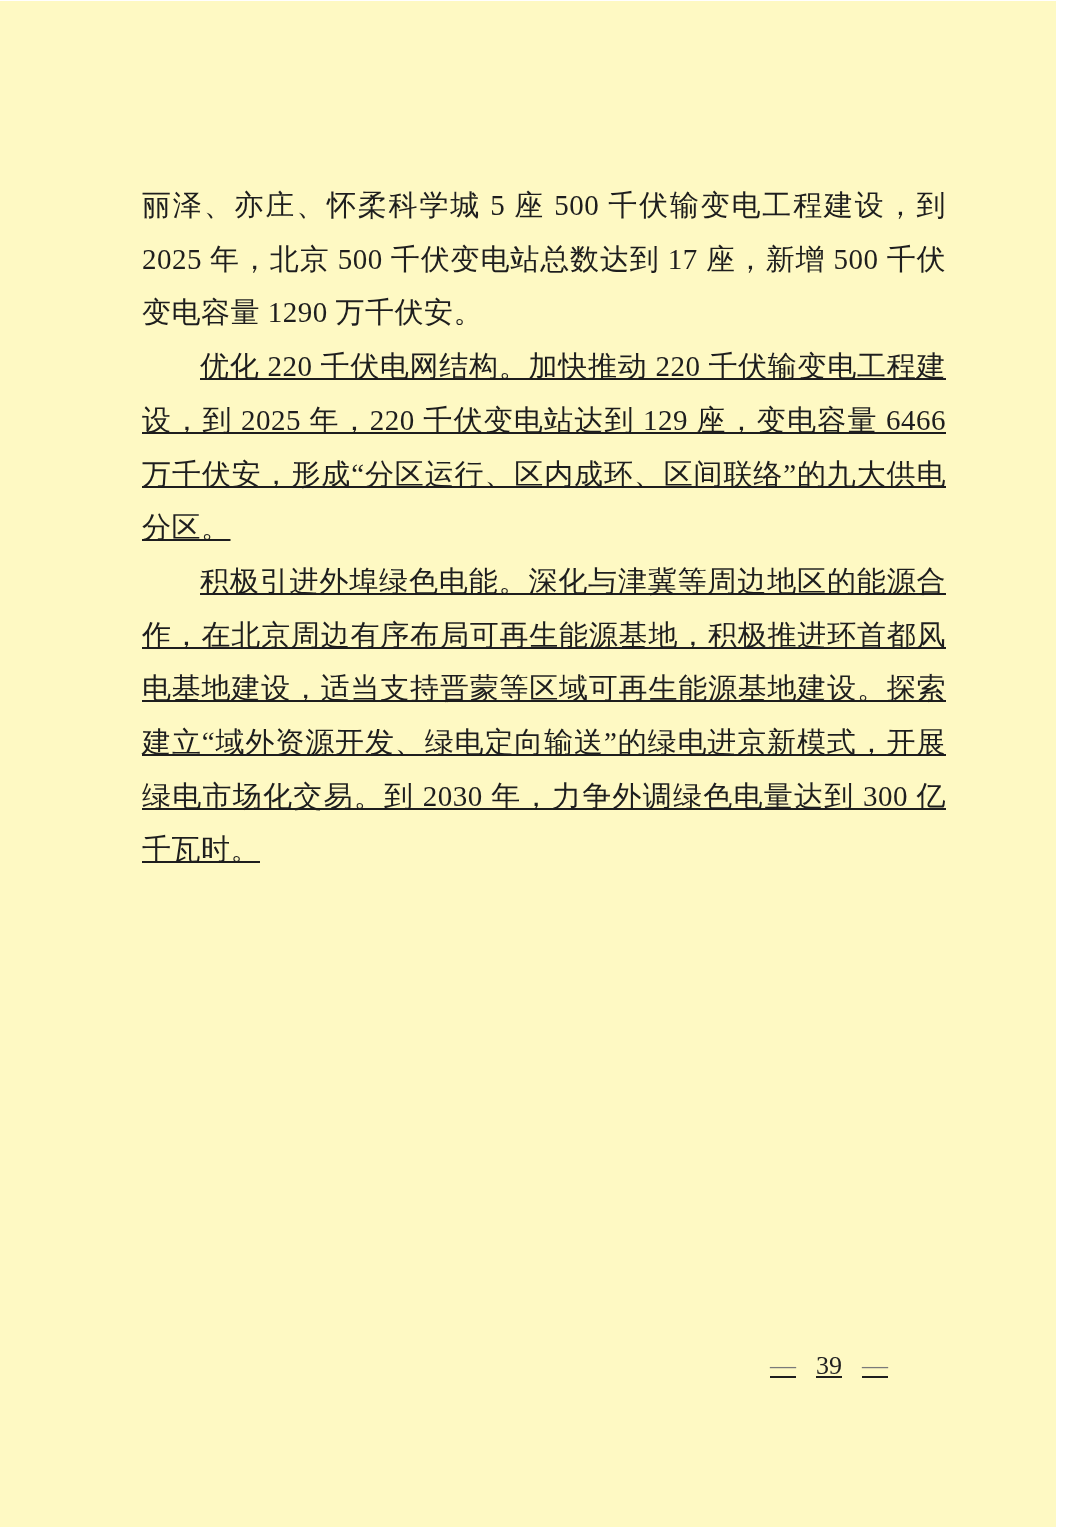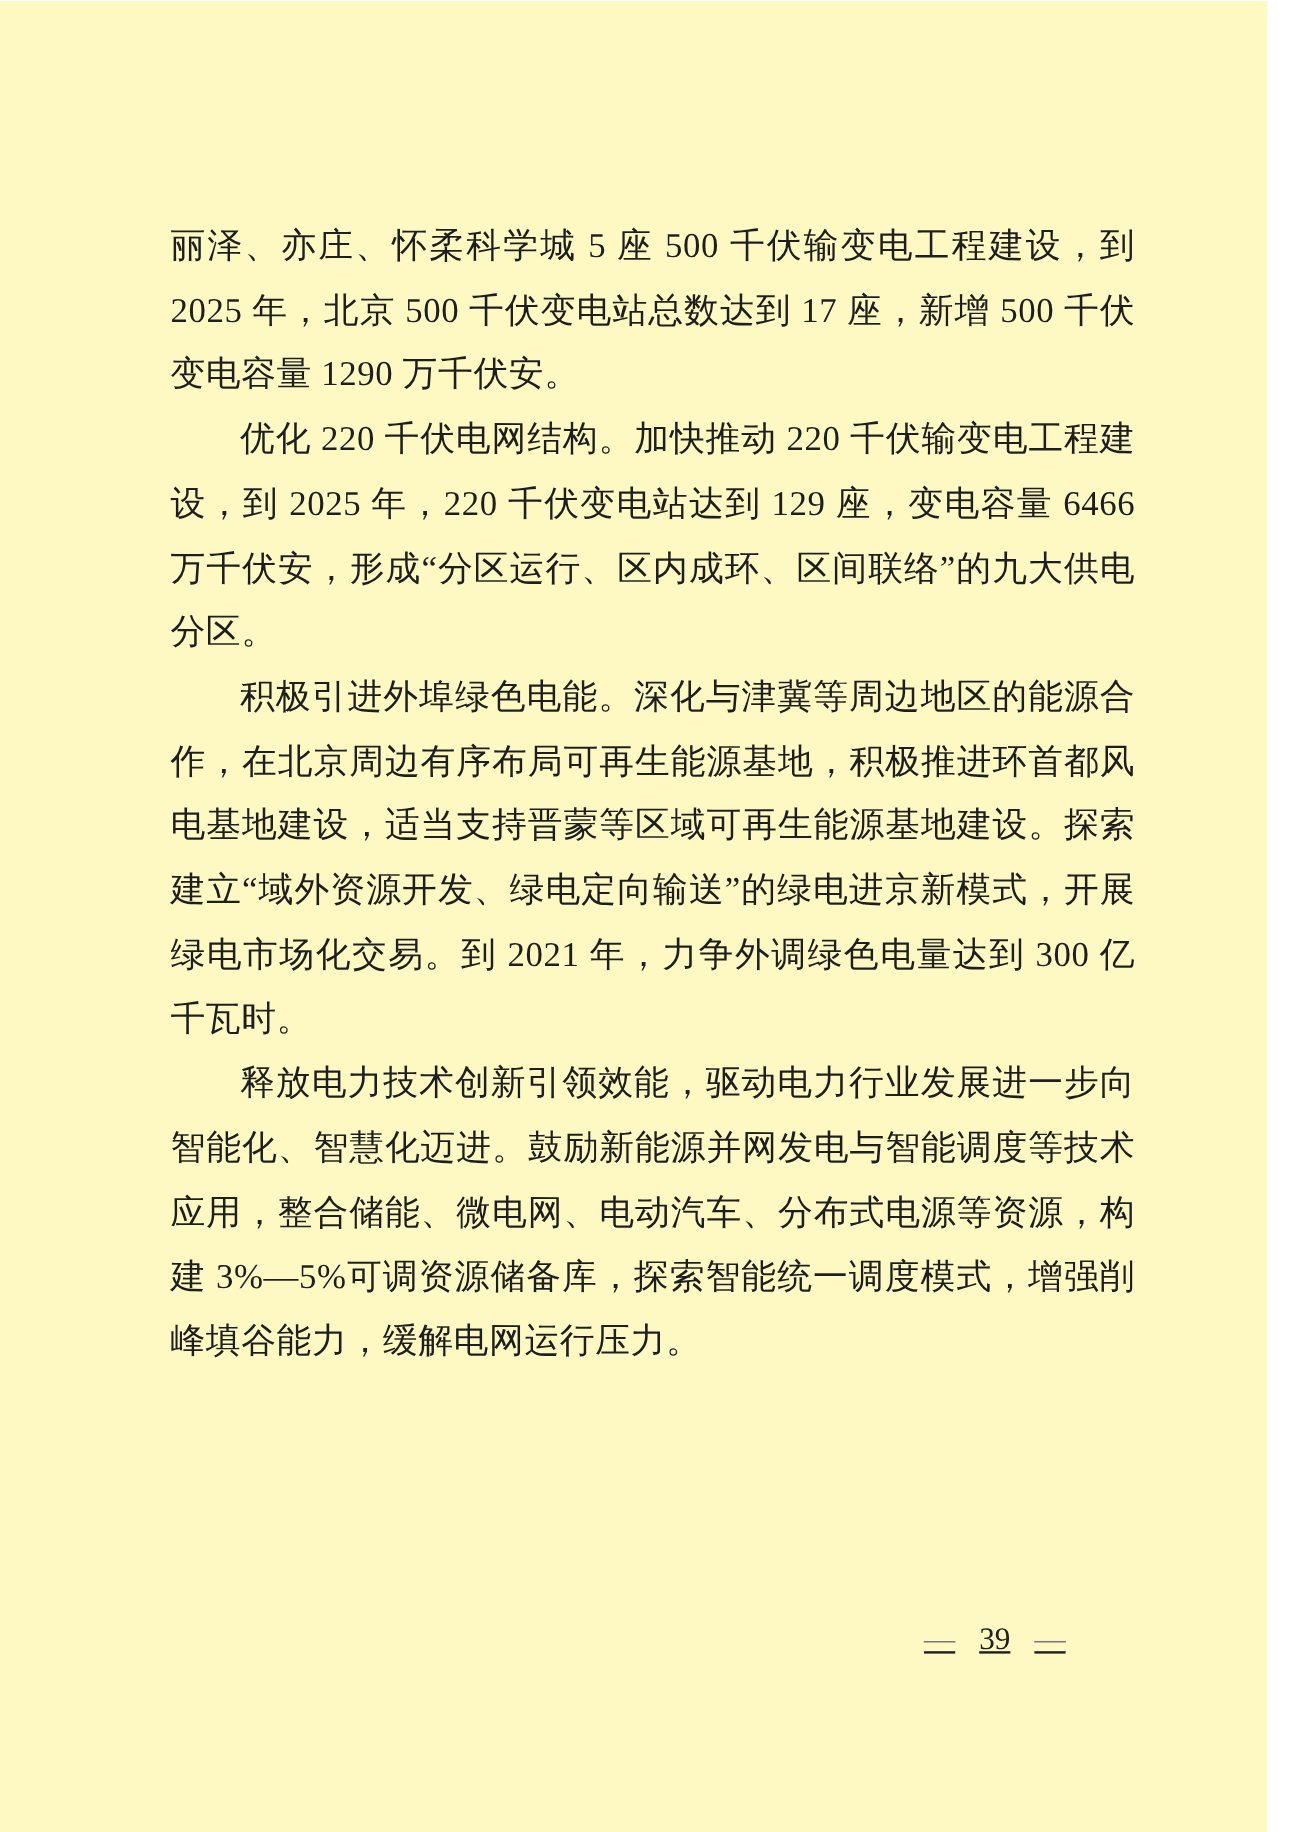--- a/index.html
+++ b/index.html
@@ -32,20 +32,21 @@
     line-height: 53.7px;
     text-align: justify;
     letter-spacing: 0.5px;
   }
   .para {
     margin: 0;
     padding: 0;
   }
   .para.indent {
     text-indent: 2em;
+    text-decoration: underline;
   }
   .footer {
     position: absolute;
     top: 1350px;
     right: 168px;
     font-size: 26px;
     line-height: 30px;
     white-space: nowrap;
     text-decoration: underline;
   }
@@ -58,21 +59,20 @@
   }
 </style>
 </head>
 <body>
 
 <div class="page">
 
   <div class="content">
     <p class="para">丽泽、亦庄、怀柔科学城 5 座 500 千伏输变电工程建设，到 2025 年，北京 500 千伏变电站总数达到 17 座，新增 500 千伏变电容量 1290 万千伏安。</p>
     <p class="para indent">优化 220 千伏电网结构。加快推动 220 千伏输变电工程建设，到 2025 年，220 千伏变电站达到 129 座，变电容量 6466 万千伏安，形成“分区运行、区内成环、区间联络”的九大供电分区。</p>
-    <p class="para indent">积极引进外埠绿色电能。深化与津冀等周边地区的能源合作，在北京周边有序布局可再生能源基地，积极推进环首都风电基地建设，适当支持晋蒙等区域可再生能源基地建设。探索建立“域外资源开发、绿电定向输送”的绿电进京新模式，开展绿电市场化交易。到 2021 年，力争外调绿色电量达到 300 亿千瓦时。</p>
-    <p class="para indent">释放电力技术创新引领效能，驱动电力行业发展进一步向智能化、智慧化迈进。鼓励新能源并网发电与智能调度等技术应用，整合储能、微电网、电动汽车、分布式电源等资源，构建 3%—5%可调资源储备库，探索智能统一调度模式，增强削峰填谷能力，缓解电网运行压力。</p>
+    <p class="para indent">积极引进外埠绿色电能。深化与津冀等周边地区的能源合作，在北京周边有序布局可再生能源基地，积极推进环首都风电基地建设，适当支持晋蒙等区域可再生能源基地建设。探索建立“域外资源开发、绿电定向输送”的绿电进京新模式，开展绿电市场化交易。到 2030 年，力争外调绿色电量达到 300 亿千瓦时。</p>
   </div>
 
   <div class="footer">
     <span class="dash">—</span><span class="num">39</span><span class="dash">—</span>
   </div>
 
 </div>
 
 </body></html>

